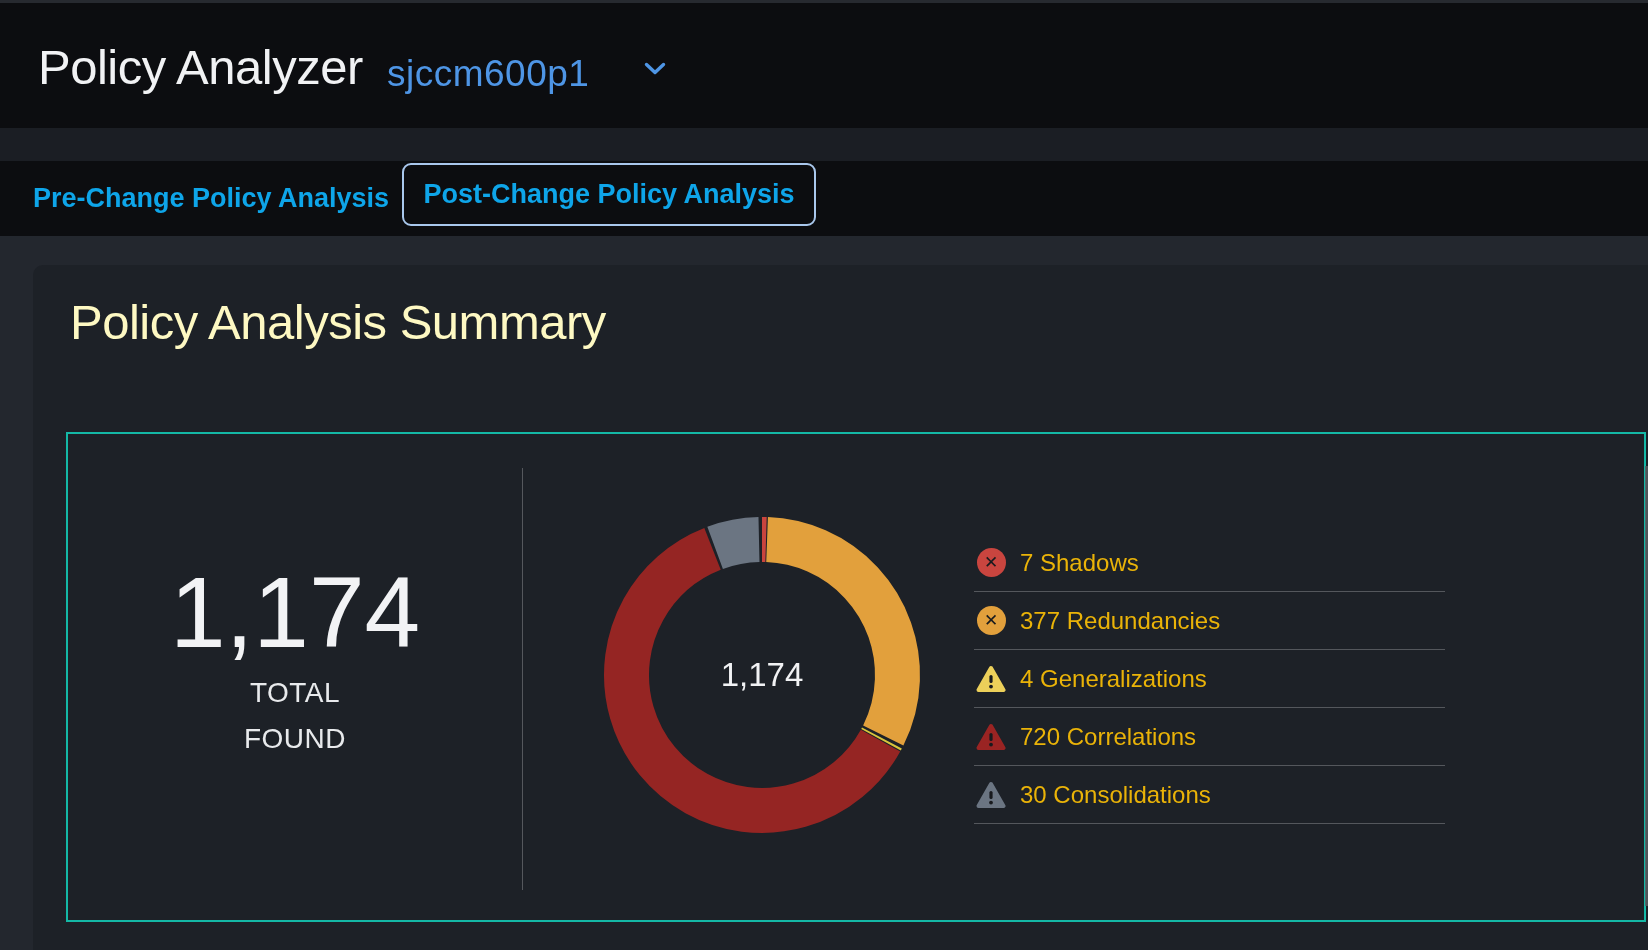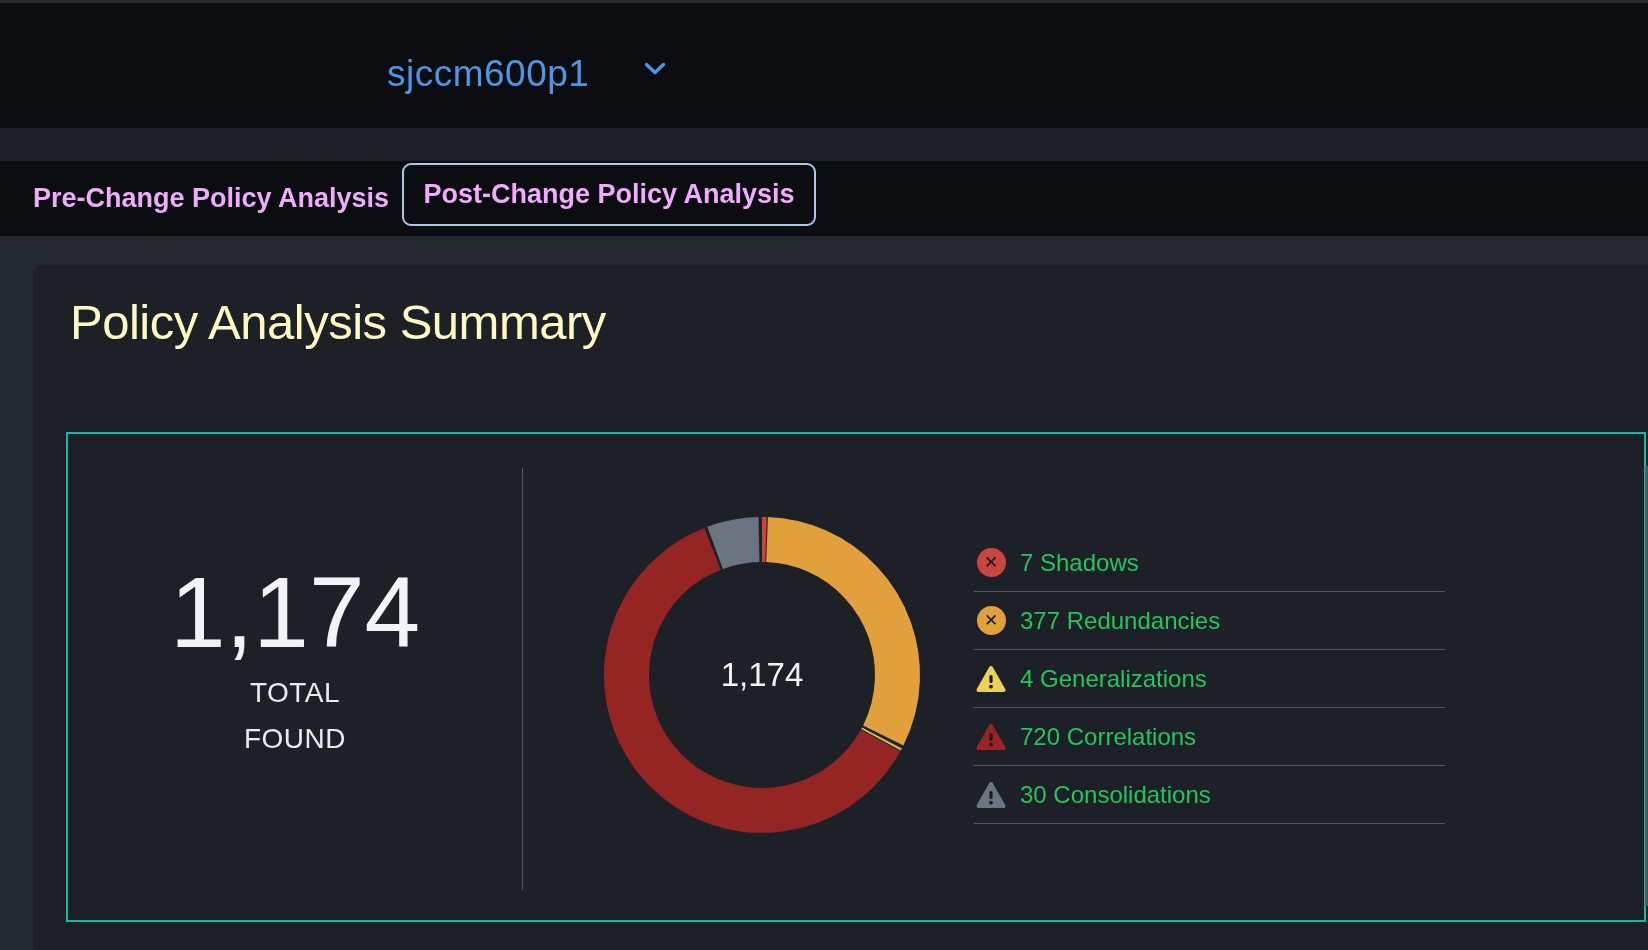--- a/index.html
+++ b/index.html
@@ -10,21 +10,21 @@
   }
   
   .topline { position:absolute; left:0; top:0; width:1648px; height:3px; background:#272a30; }
   .header { position:absolute; left:0; top:3px; width:1648px; height:125px; background:#0c0d10; }
   .app-title { position:absolute; left:38px; top:38px; font-size:49px; line-height:52px; font-weight:400; color:#f1f2f4; letter-spacing:-0.5px; }
   .device { position:absolute; left:387px; top:51px; font-size:37px; line-height:40px; font-weight:400; color:#4e95e5; letter-spacing:0.5px; cursor:pointer; }
   .chevron { position:absolute; left:644px; top:59px; width:22px; height:14px; cursor:pointer; }
   
   .strip { position:absolute; left:0; top:128px; width:1648px; height:33px; background:#1b1e24; }
   .tabbar { position:absolute; left:0; top:161px; width:1648px; height:75px; background:#0c0d10; }
-  .tab { font-size:27px; font-weight:700; color:#f0abfc; white-space:nowrap; }
+  .tab { font-size:27px; font-weight:700; color:#0ea5e9; white-space:nowrap; }
   .tab-pre { position:absolute; left:33px; top:0; height:75px; display:flex; align-items:center; cursor:pointer; }
   .tab-post {
     position:absolute; left:402px; top:2px; width:414px; height:63px;
     border:2px solid #a9c7ec; border-radius:9px; background:#0c0d10;
     display:flex; align-items:center; justify-content:center; cursor:pointer;
   }
   
   .card { position:absolute; left:33px; top:265px; width:1615px; height:685px; background:#1d2127; border-radius:10px 0 0 0; }
   .card-heading { position:absolute; left:37px; top:31px; font-size:49px; line-height:52px; font-weight:400; color:#fef9c3; letter-spacing:-0.5px; }
   
@@ -35,30 +35,31 @@
   .stat-caption { margin-top:6px; font-size:28px; line-height:46px; font-weight:400; color:#e8eaec; letter-spacing:0.5px; }
   .vdivider { position:absolute; left:454px; top:34px; width:1px; height:422px; background:#55585d; }
   
   .donut-wrap { position:absolute; left:534px; top:81px; width:320px; height:320px; }
   .donut-center { position:absolute; left:0; top:0; width:320px; height:320px; display:flex; align-items:center; justify-content:center; font-size:33px; color:#f1f2f4; }
   
   .legend { position:absolute; left:906px; top:100px; width:471px; }
   .legend-row { height:58px; display:flex; align-items:center; border-bottom:1px solid #54575c; padding-left:2px; }
   .legend-ico { width:30px; height:30px; margin-right:14px; display:flex; align-items:center; justify-content:center; flex:0 0 auto; }
   .ico-circle { width:29px; height:29px; border-radius:50%; display:flex; align-items:center; justify-content:center; color:#181a1e; font-size:17px; font-weight:900; line-height:1; }
-  .legend-label { font-size:24px; color:#22c55e; white-space:nowrap; }
+  .legend-label { font-size:24px; color:#eab308; white-space:nowrap; }
   
   .scroll-thumb { position:absolute; right:0; top:466px; width:3px; height:440px; background:#5a5d62; opacity:.85; }
 </style>
 </head>
 <body>
 
 <div class="topline"></div>
 
 <div class="header">
+  <div class="app-title">Policy Analyzer</div>
   <div class="device">sjccm600p1</div>
   <svg class="chevron" viewBox="0 0 22 14">
     <path d="M2.5 2.5 L11 10.5 L19.5 2.5" fill="none" stroke="#4e95e5" stroke-width="3.4" stroke-linecap="round" stroke-linejoin="round"></path>
   </svg>
 </div>
 
 <div class="strip"></div>
 
 <div class="tabbar">
   <div class="tab tab-pre">

